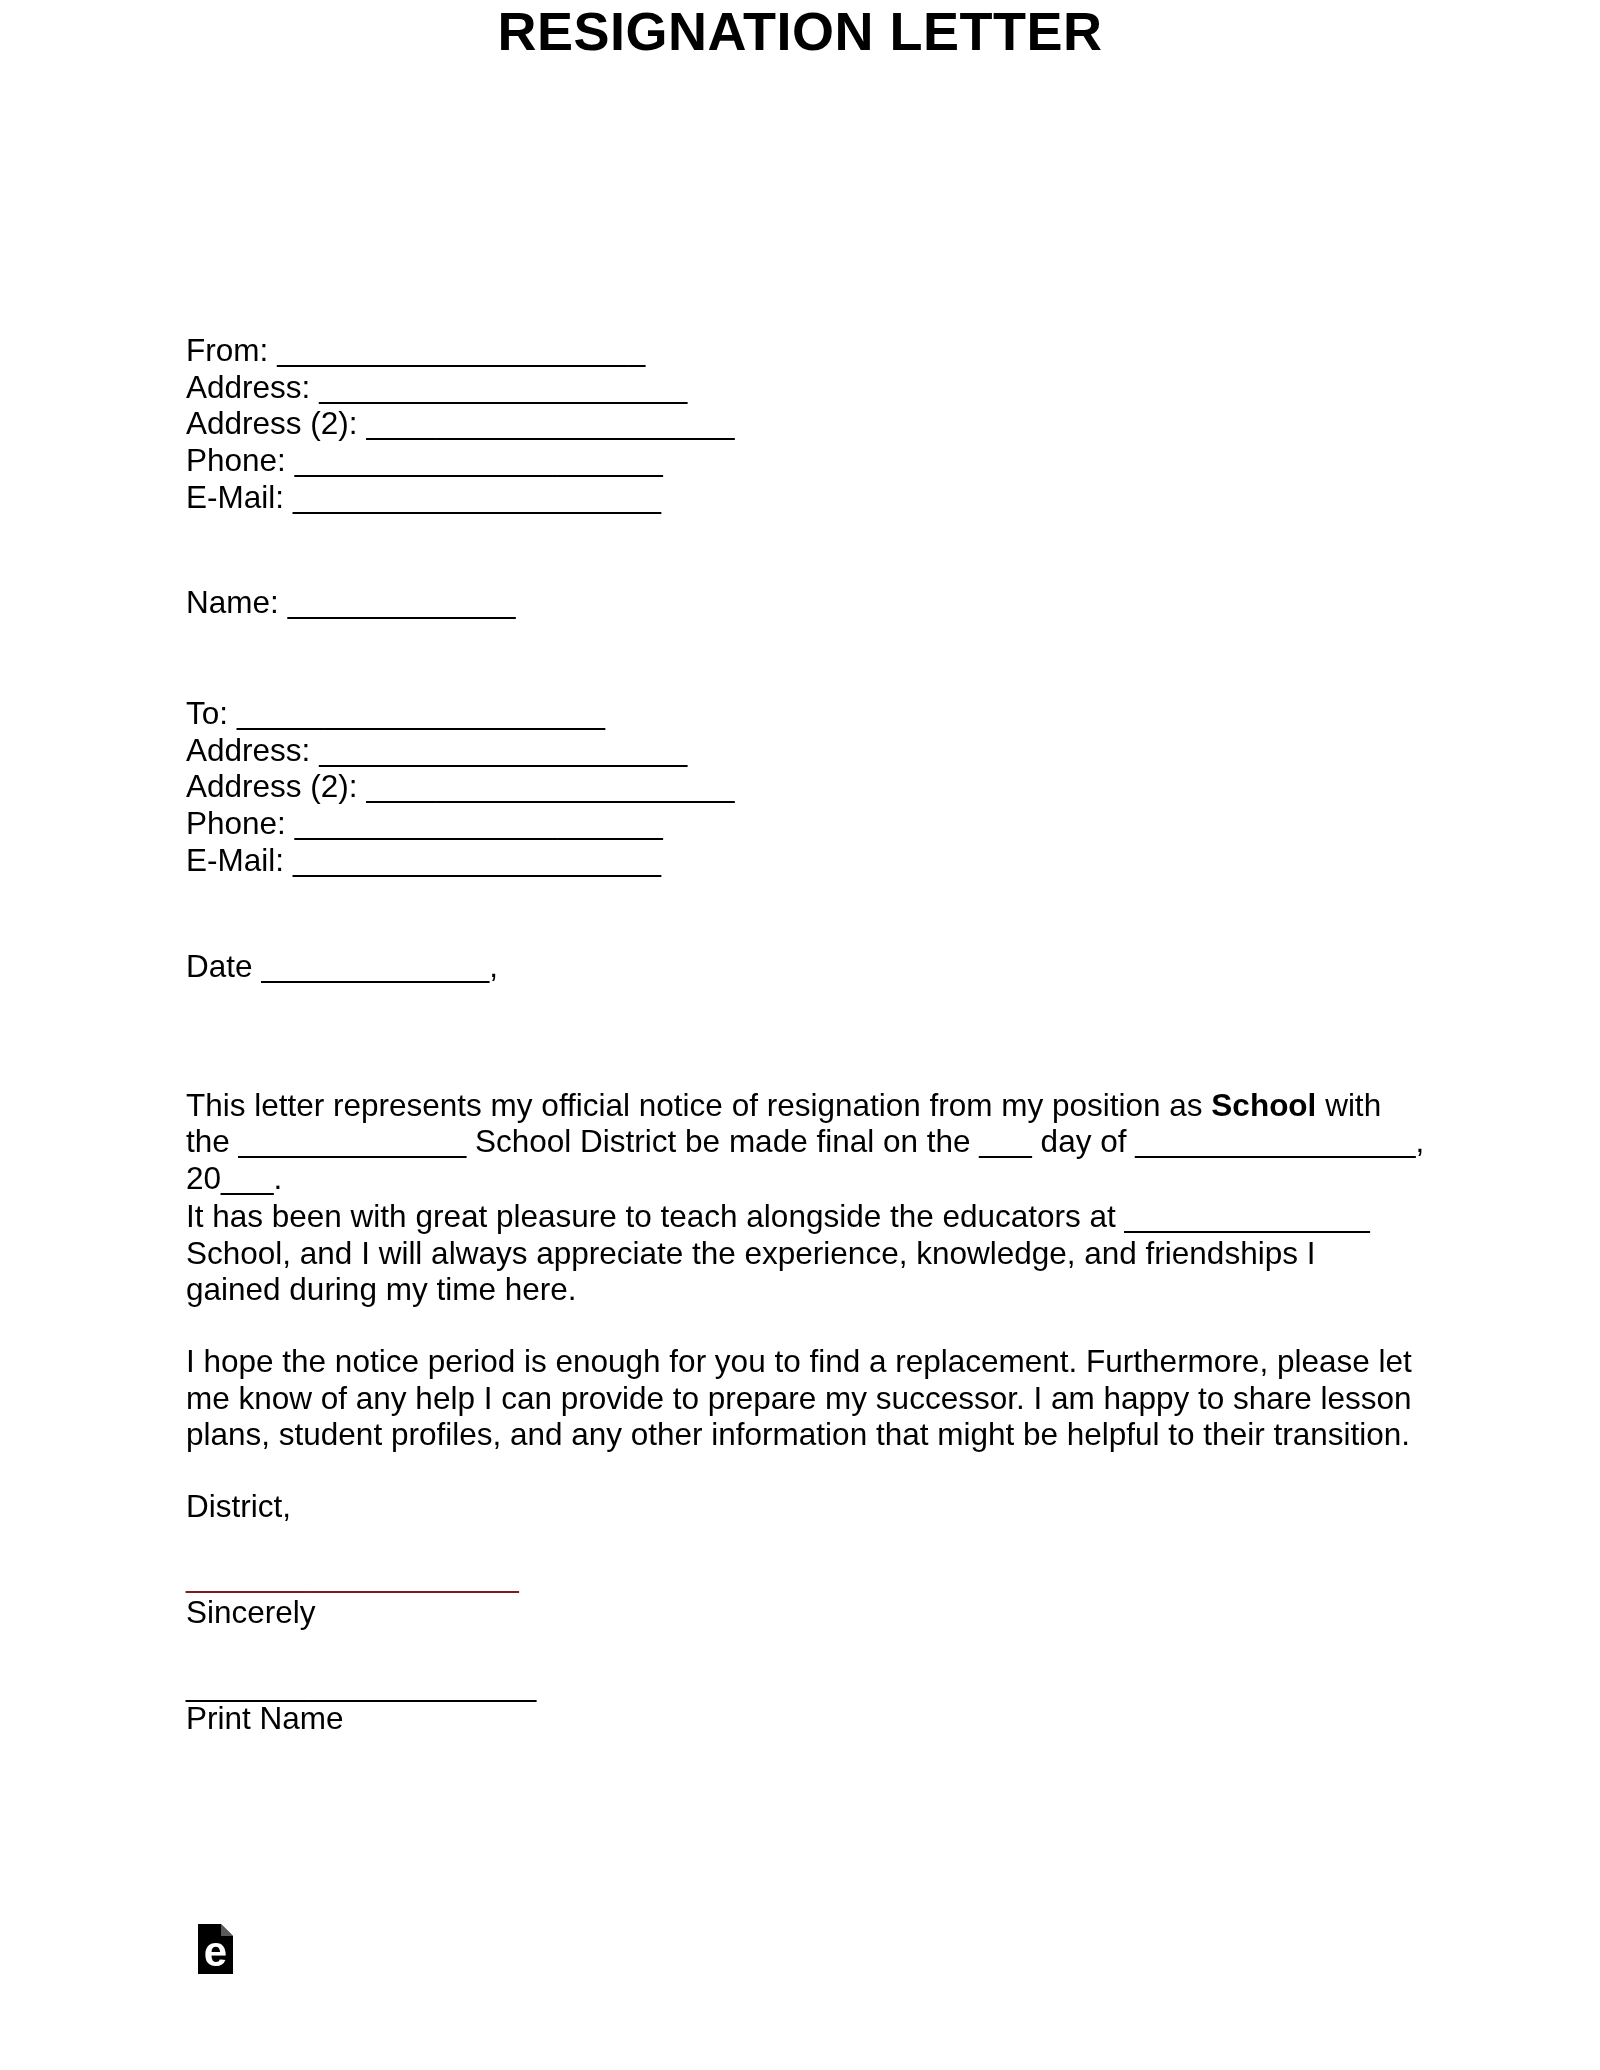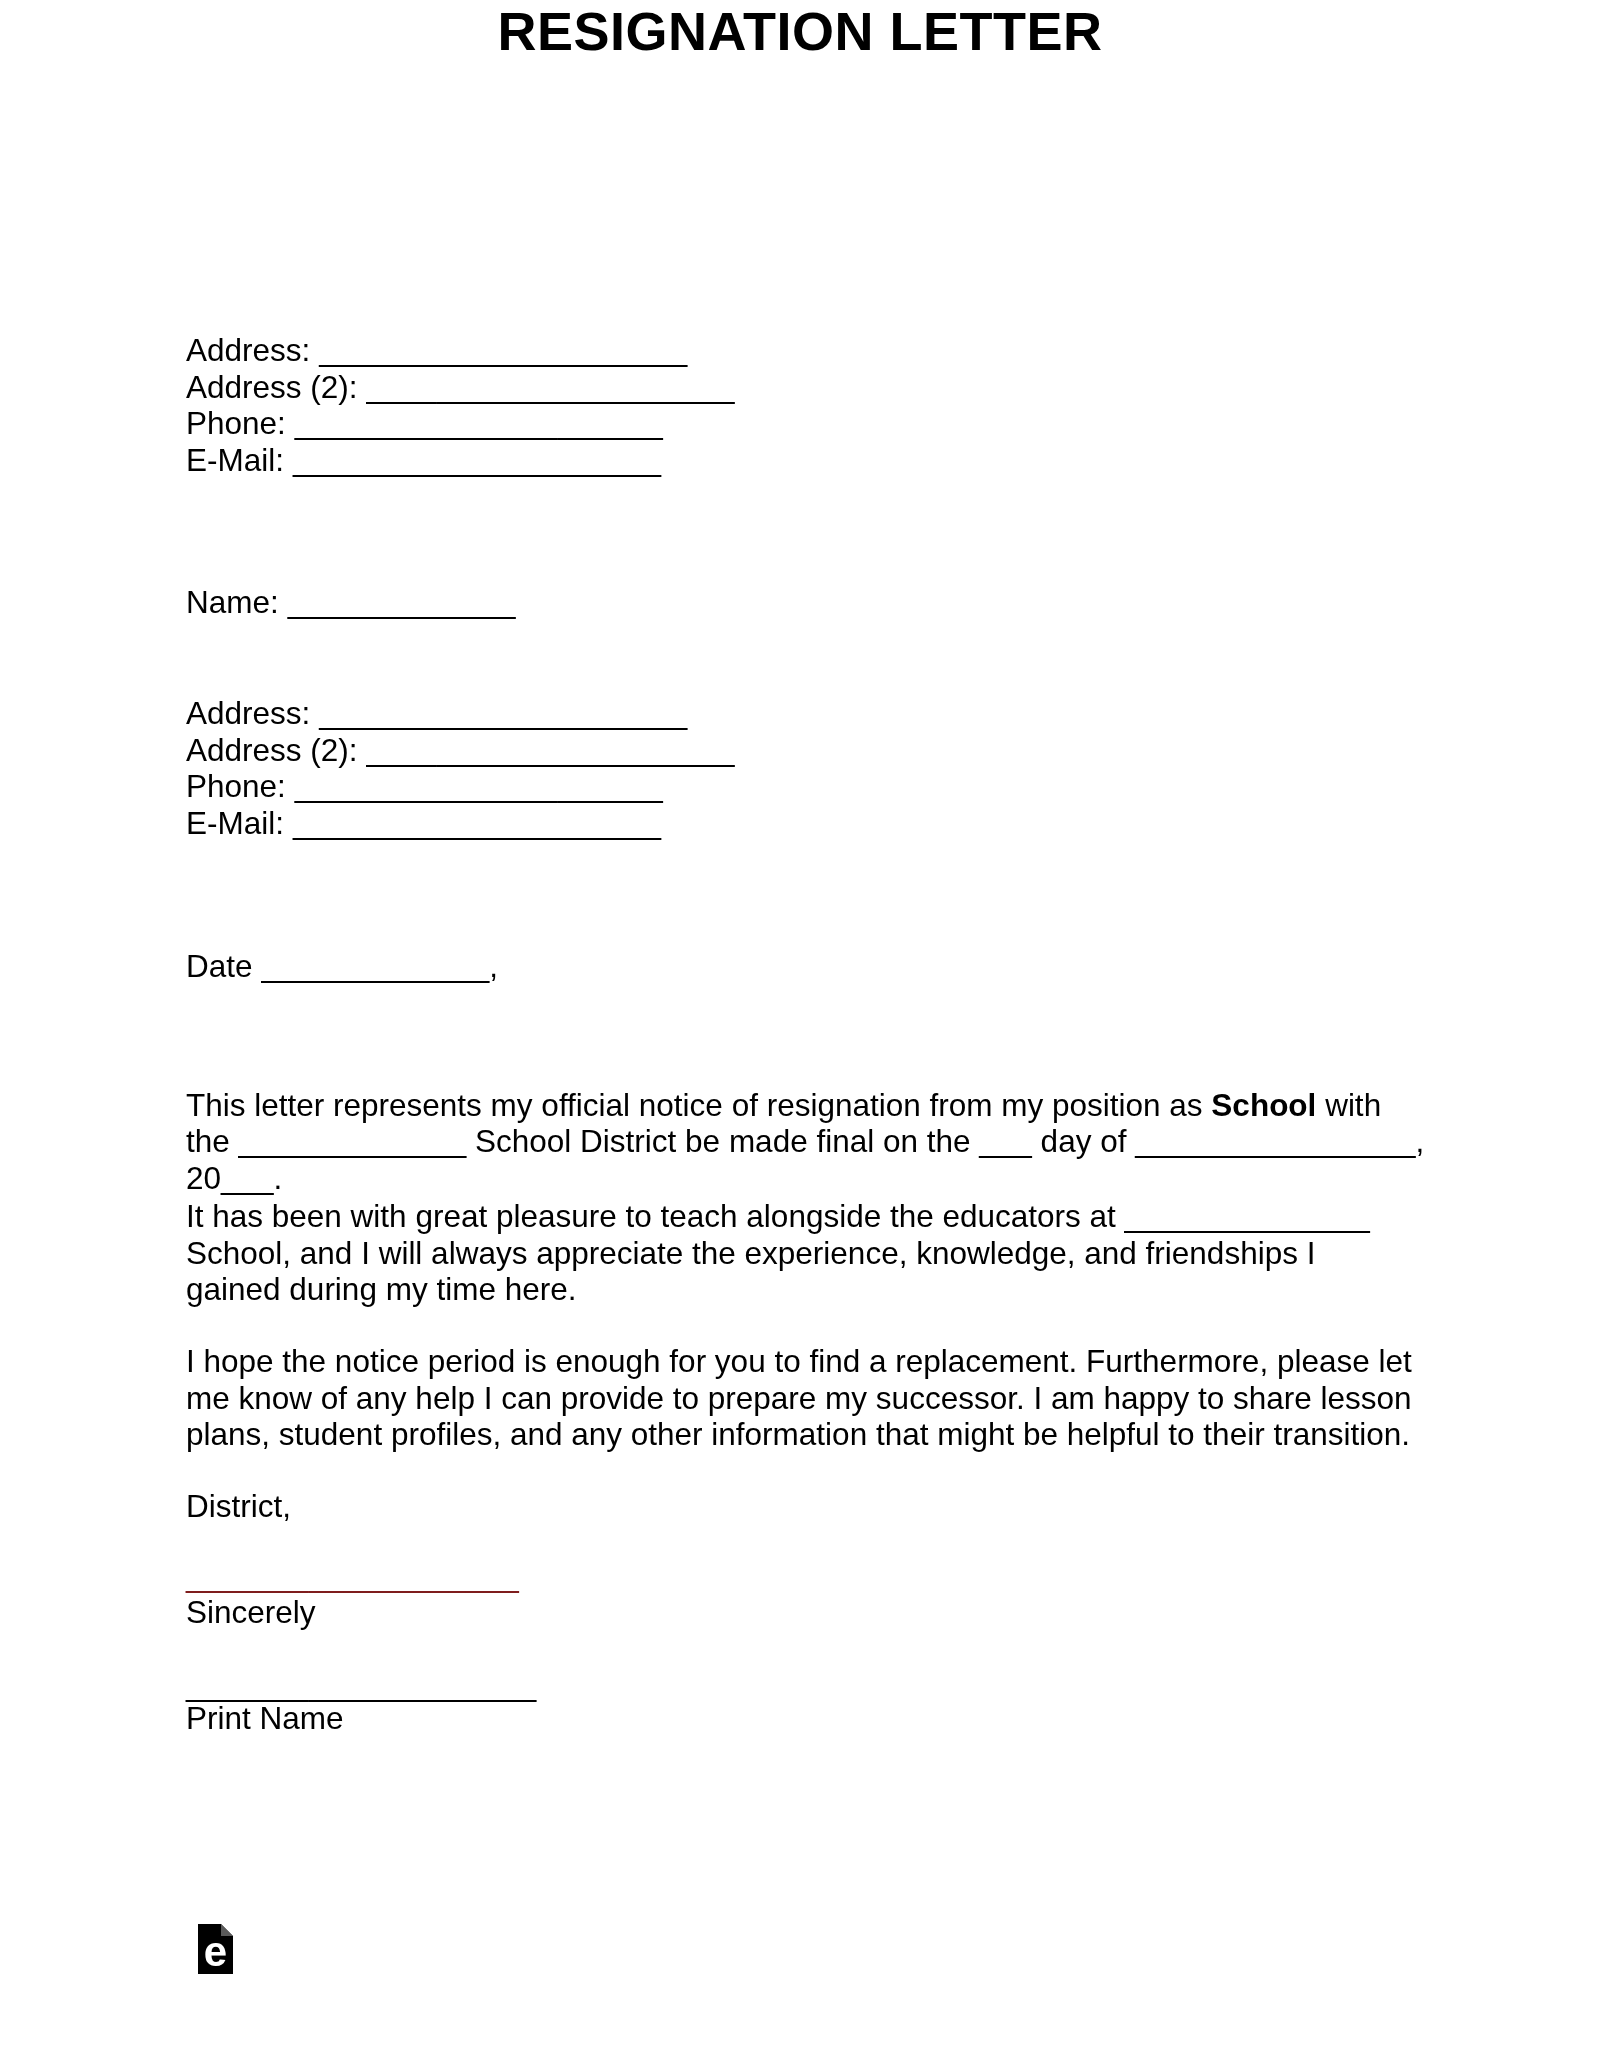--- a/index.html
+++ b/index.html
@@ -42,31 +42,33 @@
   }
 </style>
 </head>
 <body>
 
 <div class="page">
 
   <div class="abs title">RESIGNATION LETTER</div>
 
   <div class="abs text block" style="top:332px">
+    <div class="row"><span class="lbl">From:</span><span class="fill">_____________________</span></div>
     <div class="row"><span class="lbl">Address:</span><span class="fill">_____________________</span></div>
     <div class="row"><span class="lbl">Address (2):</span><span class="fill">_____________________</span></div>
     <div class="row"><span class="lbl">Phone:</span><span class="fill">_____________________</span></div>
     <div class="row"><span class="lbl">E-Mail:</span><span class="fill">_____________________</span></div>
   </div>
 
   <div class="abs text block row" style="top:584px">
     <span class="lbl">Name:</span><span class="fill">_____________</span>
   </div>
 
   <div class="abs text block" style="top:695px">
+    <div class="row"><span class="lbl">To:</span><span class="fill">_____________________</span></div>
     <div class="row"><span class="lbl">Address:</span><span class="fill">_____________________</span></div>
     <div class="row"><span class="lbl">Address (2):</span><span class="fill">_____________________</span></div>
     <div class="row"><span class="lbl">Phone:</span><span class="fill">_____________________</span></div>
     <div class="row"><span class="lbl">E-Mail:</span><span class="fill">_____________________</span></div>
   </div>
 
   <div class="abs text block row" style="top:948px">
     <span class="lbl">Date</span><span class="fill">_____________</span><span>,</span>
   </div>
 

